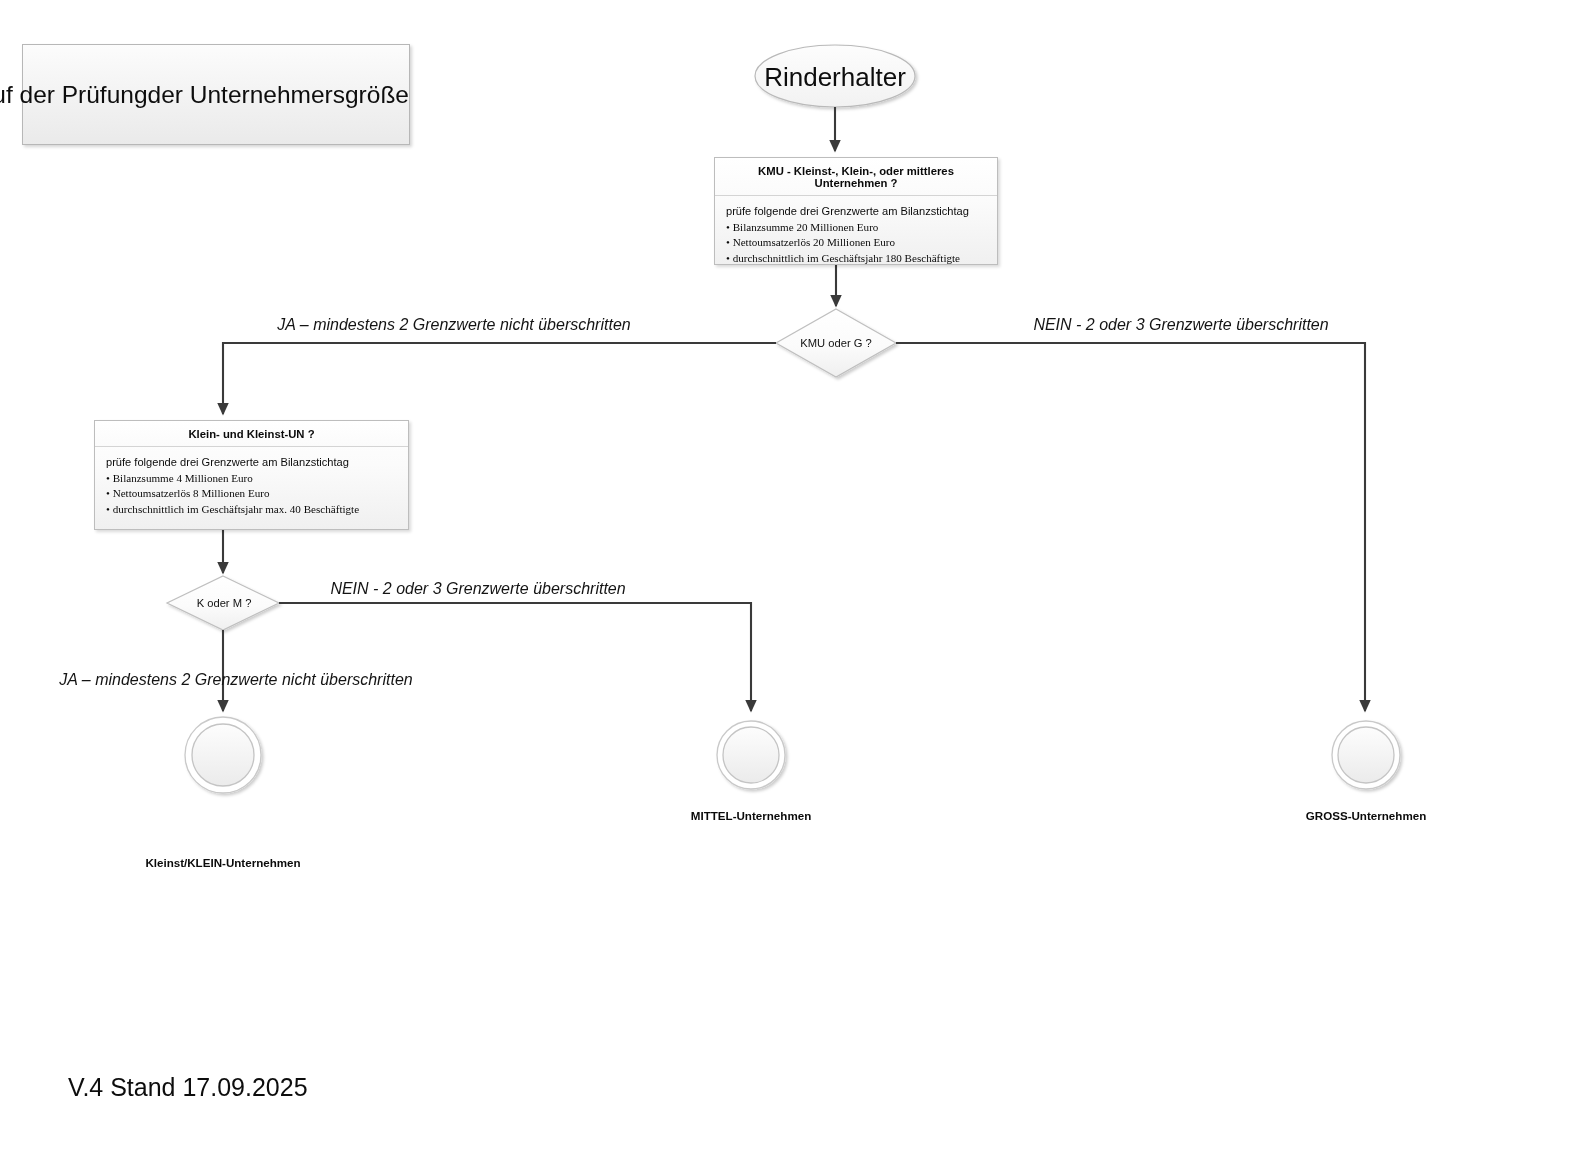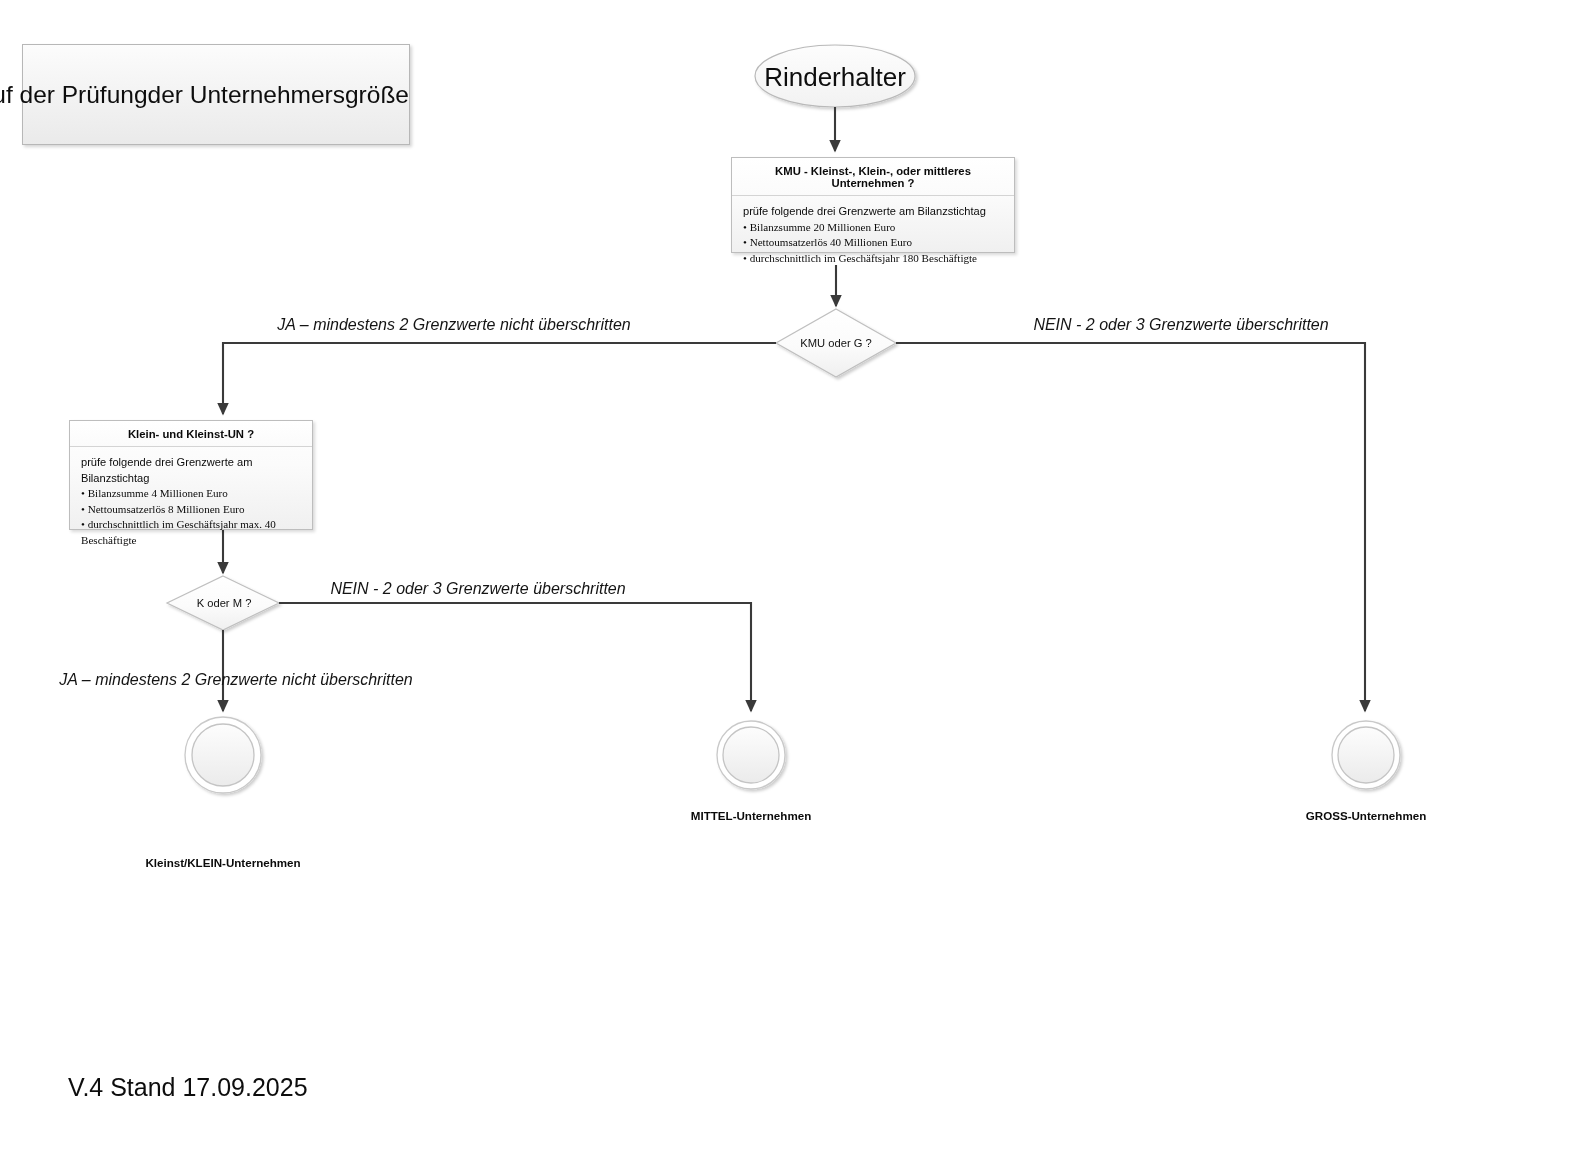--- a/index.html
+++ b/index.html
@@ -71,22 +71,22 @@
   .pbox .pbox-body {
     padding: 8px 10px 8px 11px;
     font-size: 11.1px;
     line-height: 15.6px;
     color: #0a0a0a;
     box-sizing: border-box;
   }
   .pbox .pbox-body .lead { display: block; }
   .pbox .pbox-body .bullet { display: block; font-family: Liberation Serif, serif; }
 
-  #box-kmu { left: 731px; top: 157px; width: 284px; height: 96px; }
-  #box-klein { left: 69px; top: 420px; width: 244px; height: 110px; }
+  #box-kmu { left: 714px; top: 157px; width: 284px; height: 108px; }
+  #box-klein { left: 94px; top: 420px; width: 315px; height: 110px; }
 
   
   .diamond-label {
     position: absolute;
     font-size: 11.2px;
     color: #111111;
     white-space: nowrap;
     transform: translate(-50%, -50%);
   }
 
@@ -198,21 +198,21 @@
     <div class="title-line">der Unternehmersgröße</div>
   </div>
 
   <div class="start-label" style="left:835px; top:77px;">Rinderhalter</div>
 
   <div class="pbox" id="box-kmu">
     <div class="pbox-head">KMU - Kleinst-, Klein-, oder mittleres Unternehmen ?</div>
     <div class="pbox-body">
       <span class="lead">prüfe folgende drei Grenzwerte am Bilanzstichtag</span>
       <span class="bullet">• Bilanzsumme 20 Millionen Euro</span>
-      <span class="bullet">• Nettoumsatzerlös 40 Millionen Euro</span>
+      <span class="bullet">• Nettoumsatzerlös 20 Millionen Euro</span>
       <span class="bullet">• durchschnittlich im Geschäftsjahr 180 Beschäftigte</span>
     </div>
   </div>
 
   <div class="pbox" id="box-klein">
     <div class="pbox-head">Klein- und Kleinst-UN ?</div>
     <div class="pbox-body">
       <span class="lead">prüfe folgende drei Grenzwerte am Bilanzstichtag</span>
       <span class="bullet">• Bilanzsumme 4 Millionen Euro</span>
       <span class="bullet">• Nettoumsatzerlös 8 Millionen Euro</span>

